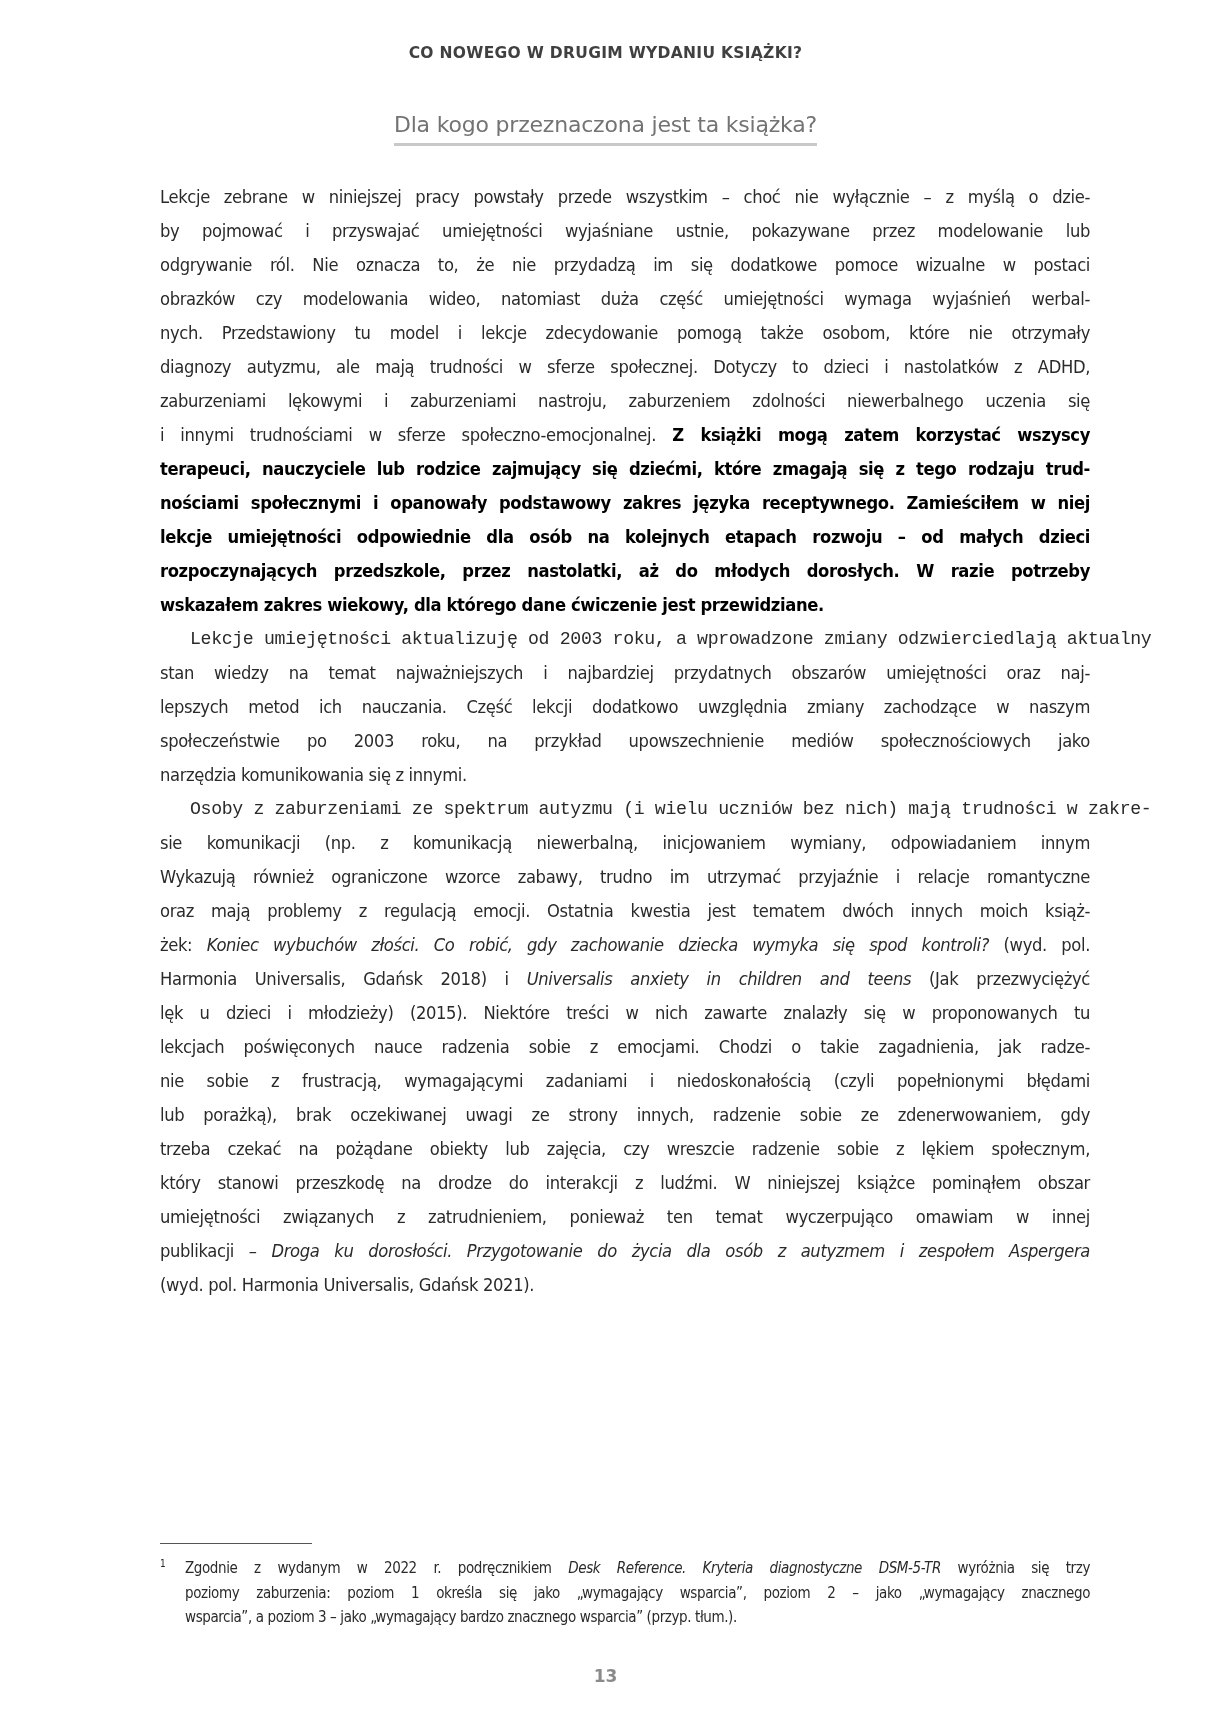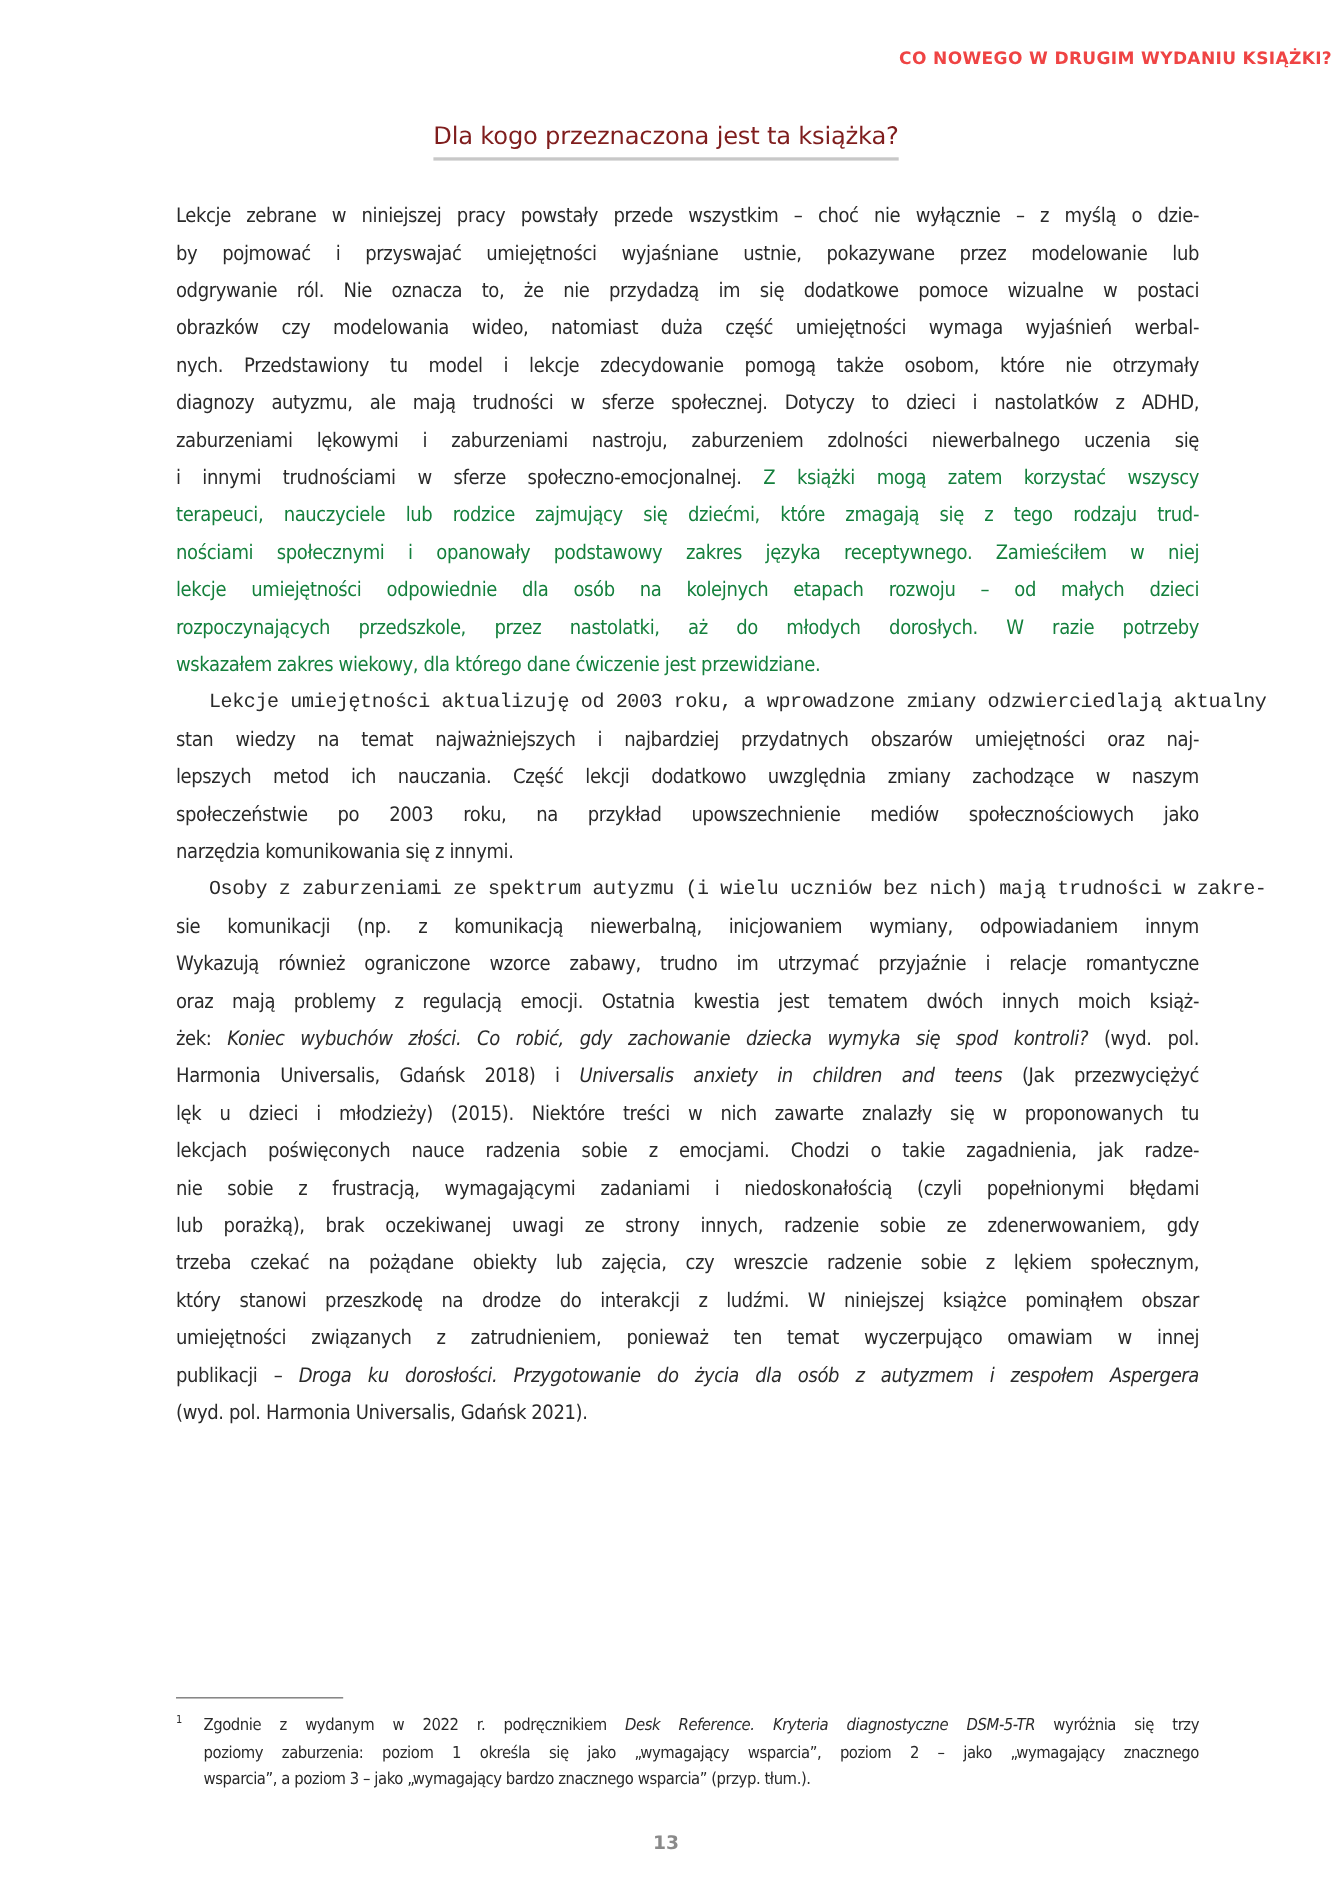--- a/index.html
+++ b/index.html
@@ -1,30 +1,30 @@
 <!DOCTYPE html>
 <html><head>
 <meta charset="utf-8">
 <style>
   html, body { margin: 0; padding: 0; background: #ffffff; }
   body { width: 1211px; height: 1730px; position: relative; overflow: hidden;
          font-family: "DejaVu Sans", sans-serif; color: #222; }
-  .running-head { position: absolute; top: 44px; left: 0; width: 1211px; text-align: right;
+  .running-head { position: absolute; top: 44px; left: 0; width: 1211px; text-align: center;
          font-family: "DejaVu Sans", sans-serif; font-weight: bold; font-size: 15.5px;
-         letter-spacing: 0.3px; color: #ef4444; }
+         letter-spacing: 0.3px; color: #404040; }
   .title-wrap { position: absolute; top: 112px; left: 0; width: 1211px; text-align: center; }
   .title { display: inline-block; font-family: "DejaVu Sans", sans-serif; font-size: 22px;
-         color: #7f1d1d; padding-bottom: 6px; border-bottom: 3px solid #c8c8c8; letter-spacing: -0.2px; }
+         color: #737373; padding-bottom: 6px; border-bottom: 3px solid #c8c8c8; letter-spacing: -0.2px; }
   .body-text { position: absolute; top: 180px; left: 160px; width: 930px; }
   .line { height: 34px; line-height: 34px; font-size: 18.2px; white-space: nowrap;
           text-align: justify; text-align-last: justify; color: #2a2a2a; letter-spacing: -0.35px;
           font-family: "DejaVu Sans Condensed", "DejaVu Sans", sans-serif; }
   .line.last { text-align-last: left; }
   .line.indent { padding-left: 30px; font-family: Liberation Mono, monospace; }
-  .line b, .line .bold { font-weight: normal; color: #15803d; }
+  .line b, .line .bold { font-weight: bold; color: #000000; }
   .line i { }
   sup { font-size: 10px; line-height: 0; vertical-align: 7px; }
   .fn-rule { position: absolute; top: 1543px; left: 160px; width: 152px; height: 0; border-top: 1.2px solid #555; }
   .footnote { position: absolute; top: 1556px; left: 160px; width: 930px; }
   .fn-line { font-size: 15px; line-height: 24.5px; height: 24.5px; white-space: nowrap; color: #2a2a2a;
              padding-left: 25px; text-align: justify; text-align-last: justify; letter-spacing: -0.4px;
              font-family: "DejaVu Sans Condensed", "DejaVu Sans", sans-serif; position: relative; }
   .fn-line.last { text-align-last: left; }
   .fn-mark { position: absolute; left: 0; top: -4px; font-size: 10px; }
   .page-number { position: absolute; top: 1666px; left: 0; width: 1211px; text-align: center;

